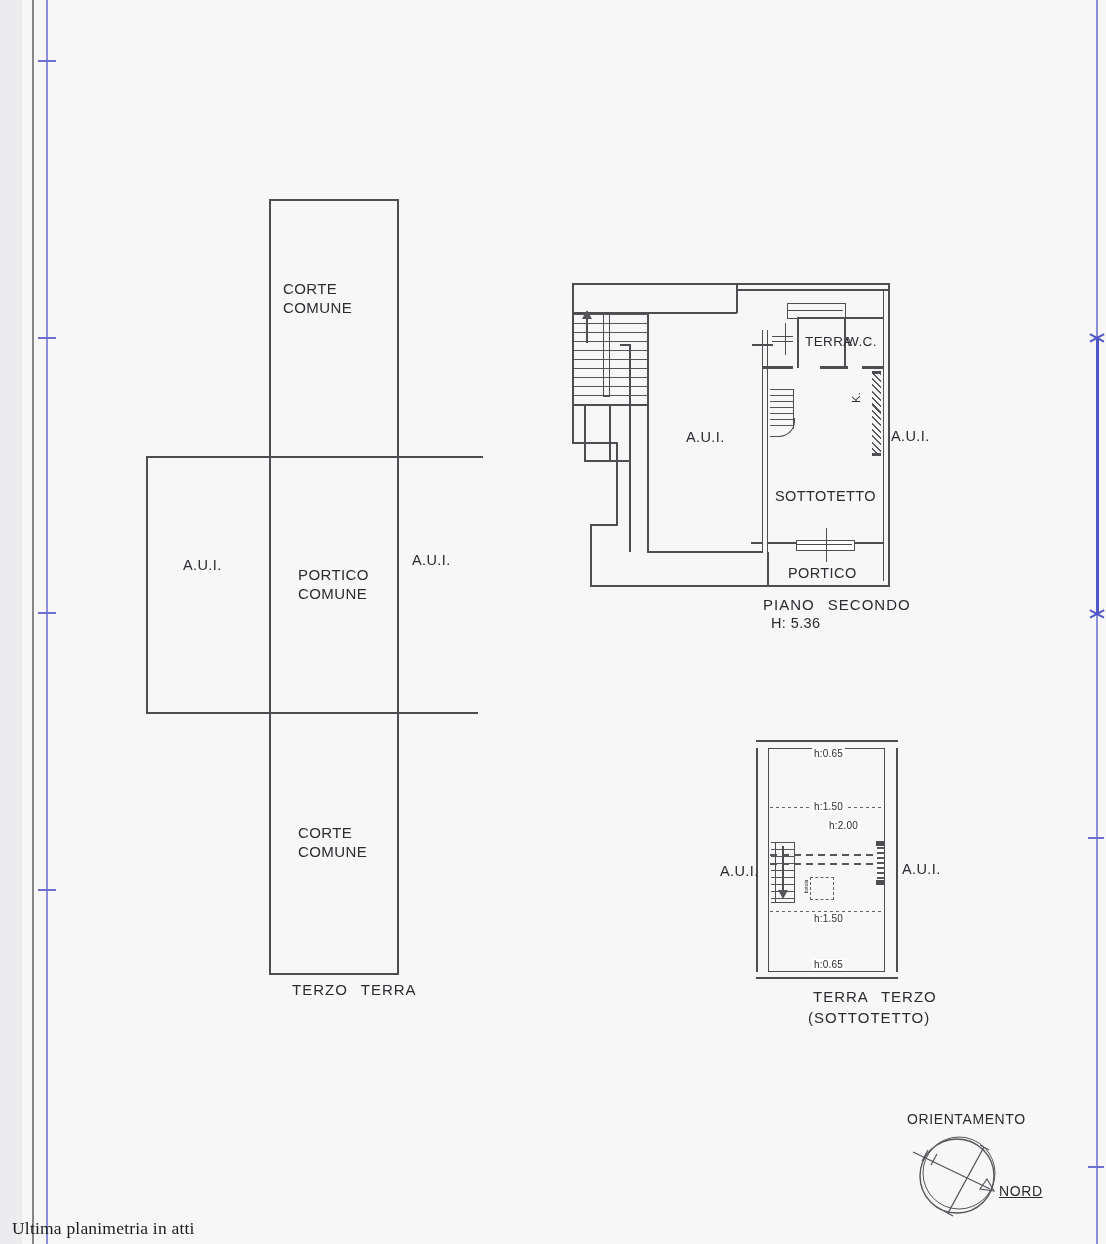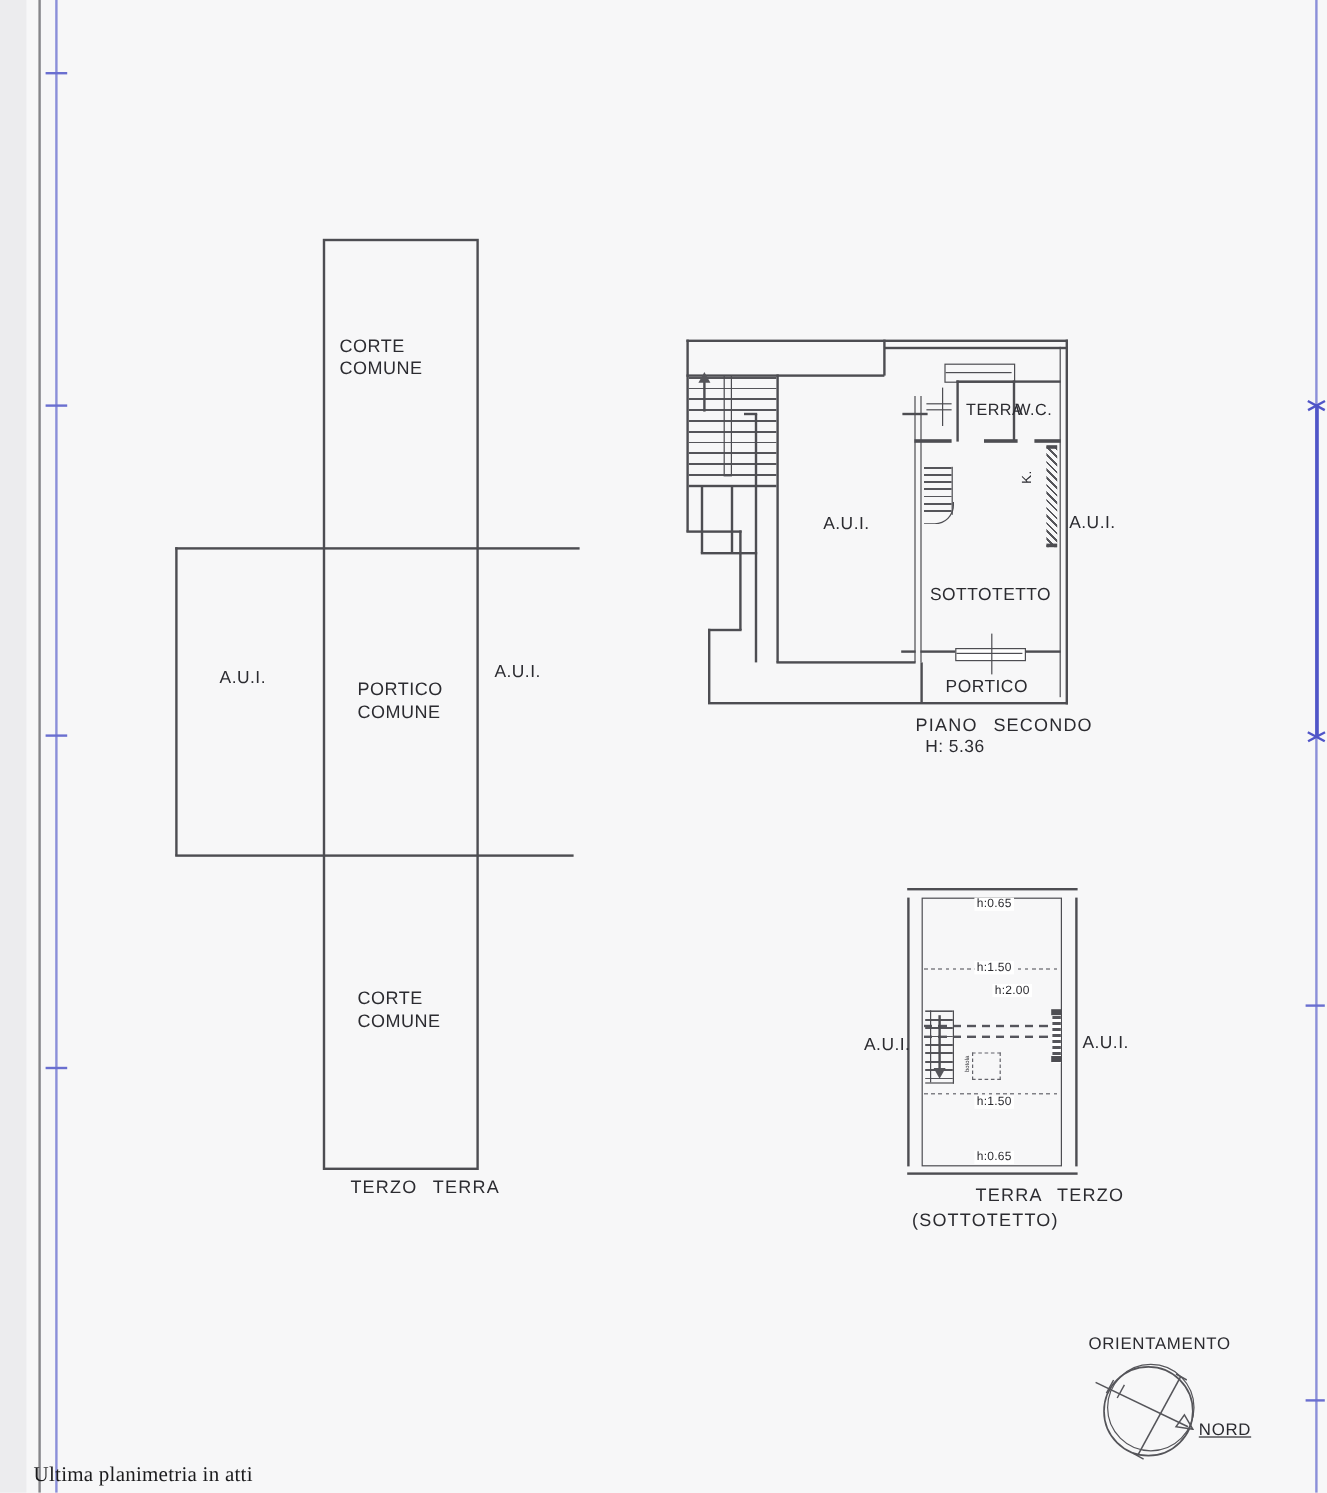--- a/index.html
+++ b/index.html
@@ -171,32 +171,32 @@
   <div class="ln" style="left:876px;top:880px;width:9px;height:5px;"></div>
 
   <div class="lbl sm" style="left:812px;top:748px;">h:0.65</div>
   <div class="lbl sm" style="left:812px;top:801px;">h:1.50</div>
   <div class="lbl sm" style="left:812px;top:820px;margin-left:15px;">h:2.00</div>
   <div class="lbl sm" style="left:812px;top:913px;">h:1.50</div>
   <div class="lbl sm" style="left:812px;top:959px;">h:0.65</div>
   <div class="lbl" style="left:720px;top:862px;">A.U.I.</div>
   <div class="lbl" style="left:902px;top:860px;">A.U.I.</div>
   <div class="lbl title" style="left:813px;top:987px;">TERRA TERZO</div>
-  <div class="lbl" style="left:760px;top:1008px;font-size:15px;letter-spacing:1px;">(SOTTOTETTO)</div>
+  <div class="lbl" style="left:808px;top:1008px;font-size:15px;letter-spacing:1px;">(SOTTOTETTO)</div>
 </div>
 
 <div>
   <div class="lbl" style="left:907px;top:1110px;font-size:14px;letter-spacing:.6px;">ORIENTAMENTO</div>
   <svg style="left:910px;top:1128px;" width="115" height="115" viewBox="0 0 115 115">
     <circle cx="47" cy="48" r="37" fill="none" stroke="#55555a" stroke-width="1.4"></circle>
     <circle cx="49" cy="45" r="36" fill="none" stroke="#55555a" stroke-width="1"></circle>
     <line x1="74" y1="19" x2="38" y2="85" stroke="#55555a" stroke-width="1.3"></line>
     <line x1="70" y1="17" x2="79" y2="22" stroke="#55555a" stroke-width="1.2"></line>
     <line x1="34" y1="83" x2="43" y2="88" stroke="#55555a" stroke-width="1.2"></line>
     <line x1="3" y1="24" x2="80" y2="61" stroke="#55555a" stroke-width="1.3"></line>
     <line x1="12" y1="33" x2="18" y2="22" stroke="#55555a" stroke-width="1.2"></line>
     <line x1="21" y1="37" x2="27" y2="26" stroke="#55555a" stroke-width="1.2"></line>
     <polygon points="84,63 70,61 77,51" fill="none" stroke="#55555a" stroke-width="1.2"></polygon>
   </svg>
   <div class="lbl" style="left:999px;top:1182px;font-size:14px;letter-spacing:.6px;text-decoration:underline;">NORD</div>
 </div>
 
-<div class="abs footer" style="left:28px;top:1218px;">Ultima planimetria in atti</div>
+<div class="abs footer" style="left:12px;top:1218px;">Ultima planimetria in atti</div>
 
 </body></html>

